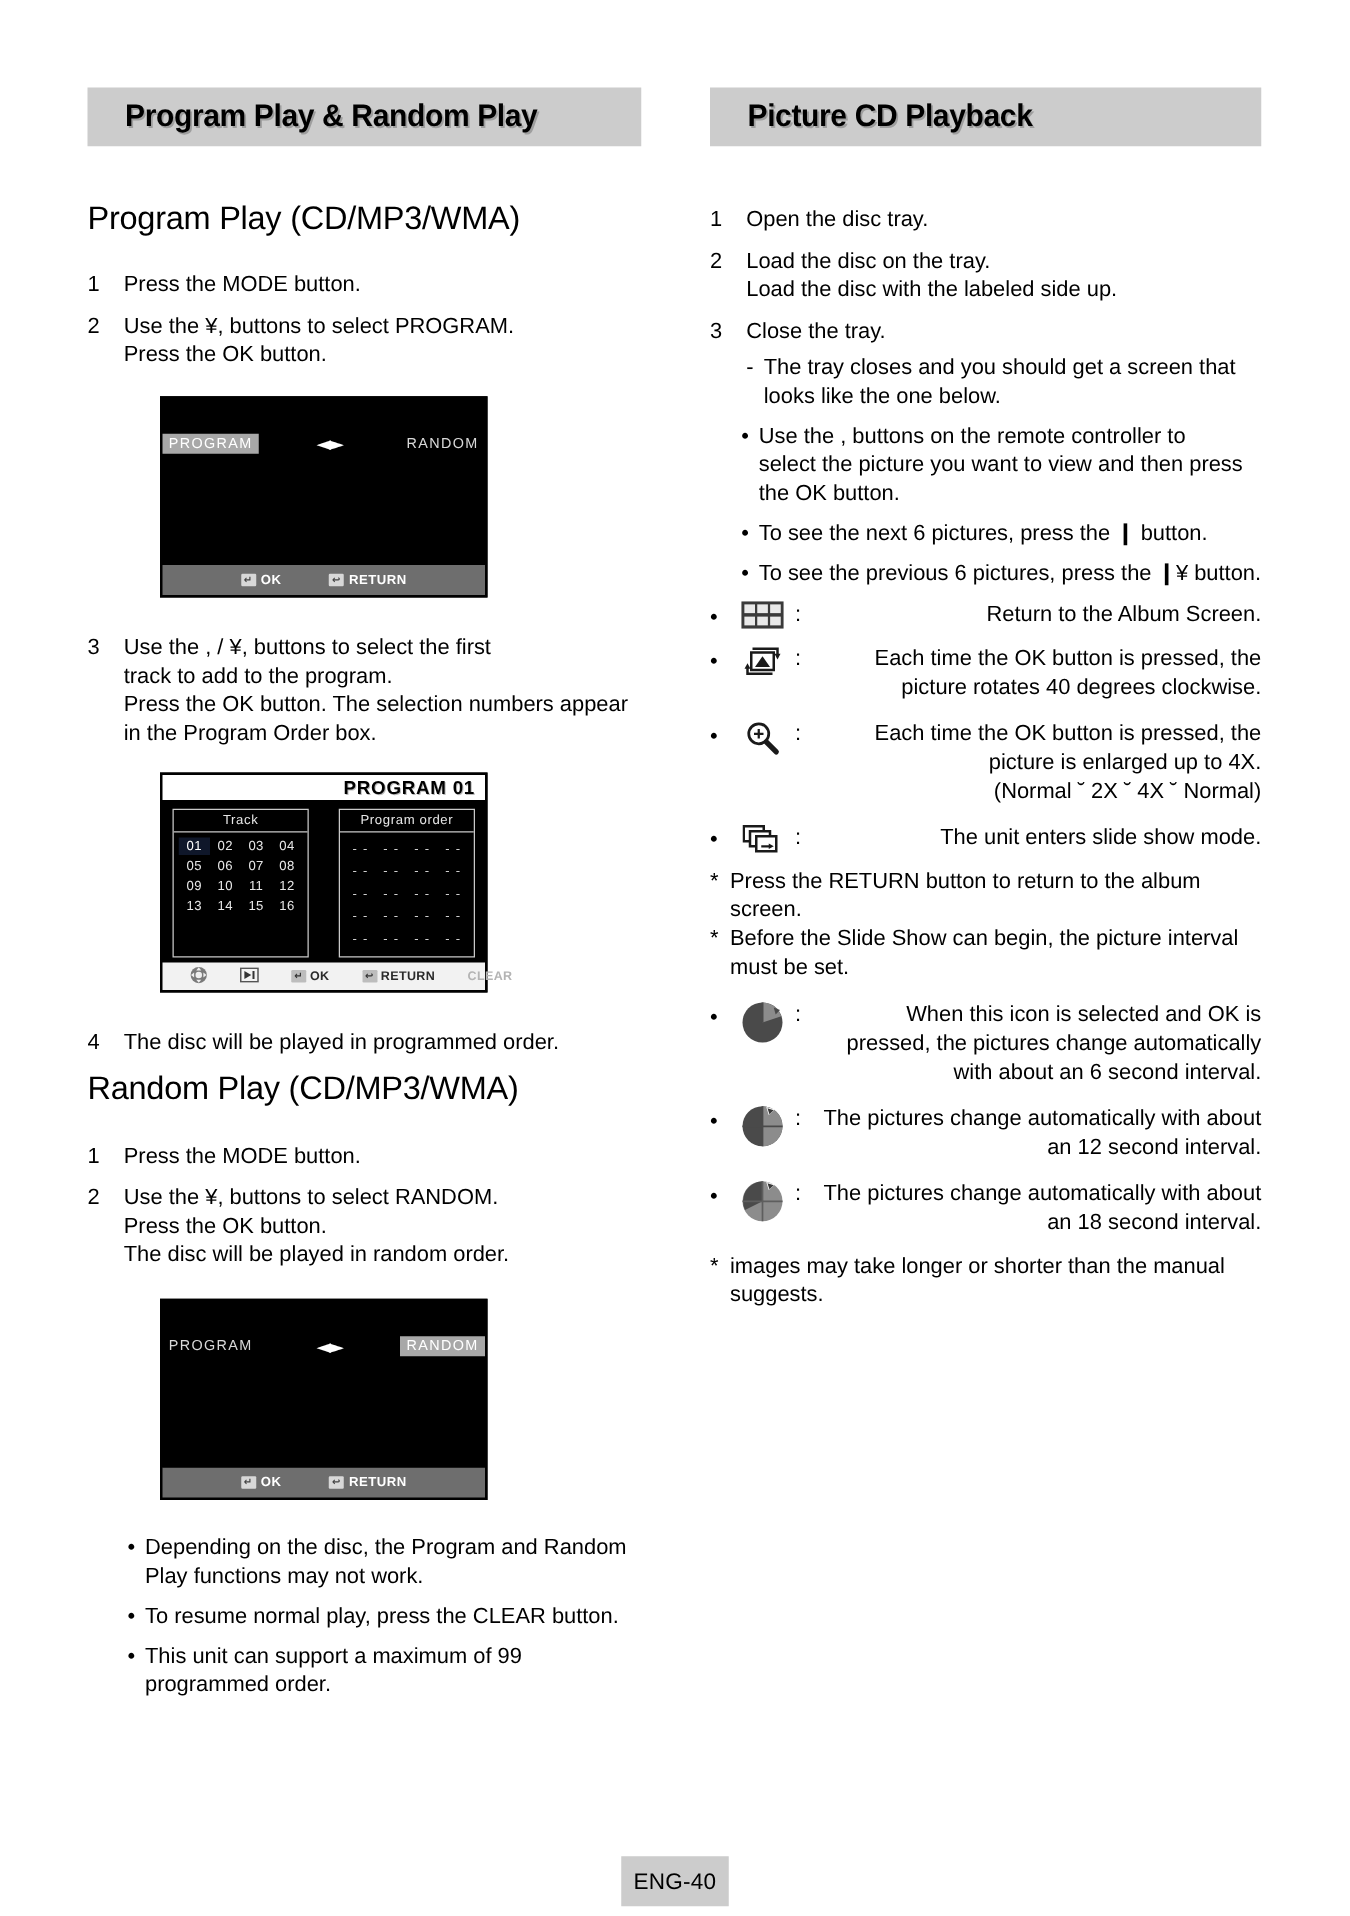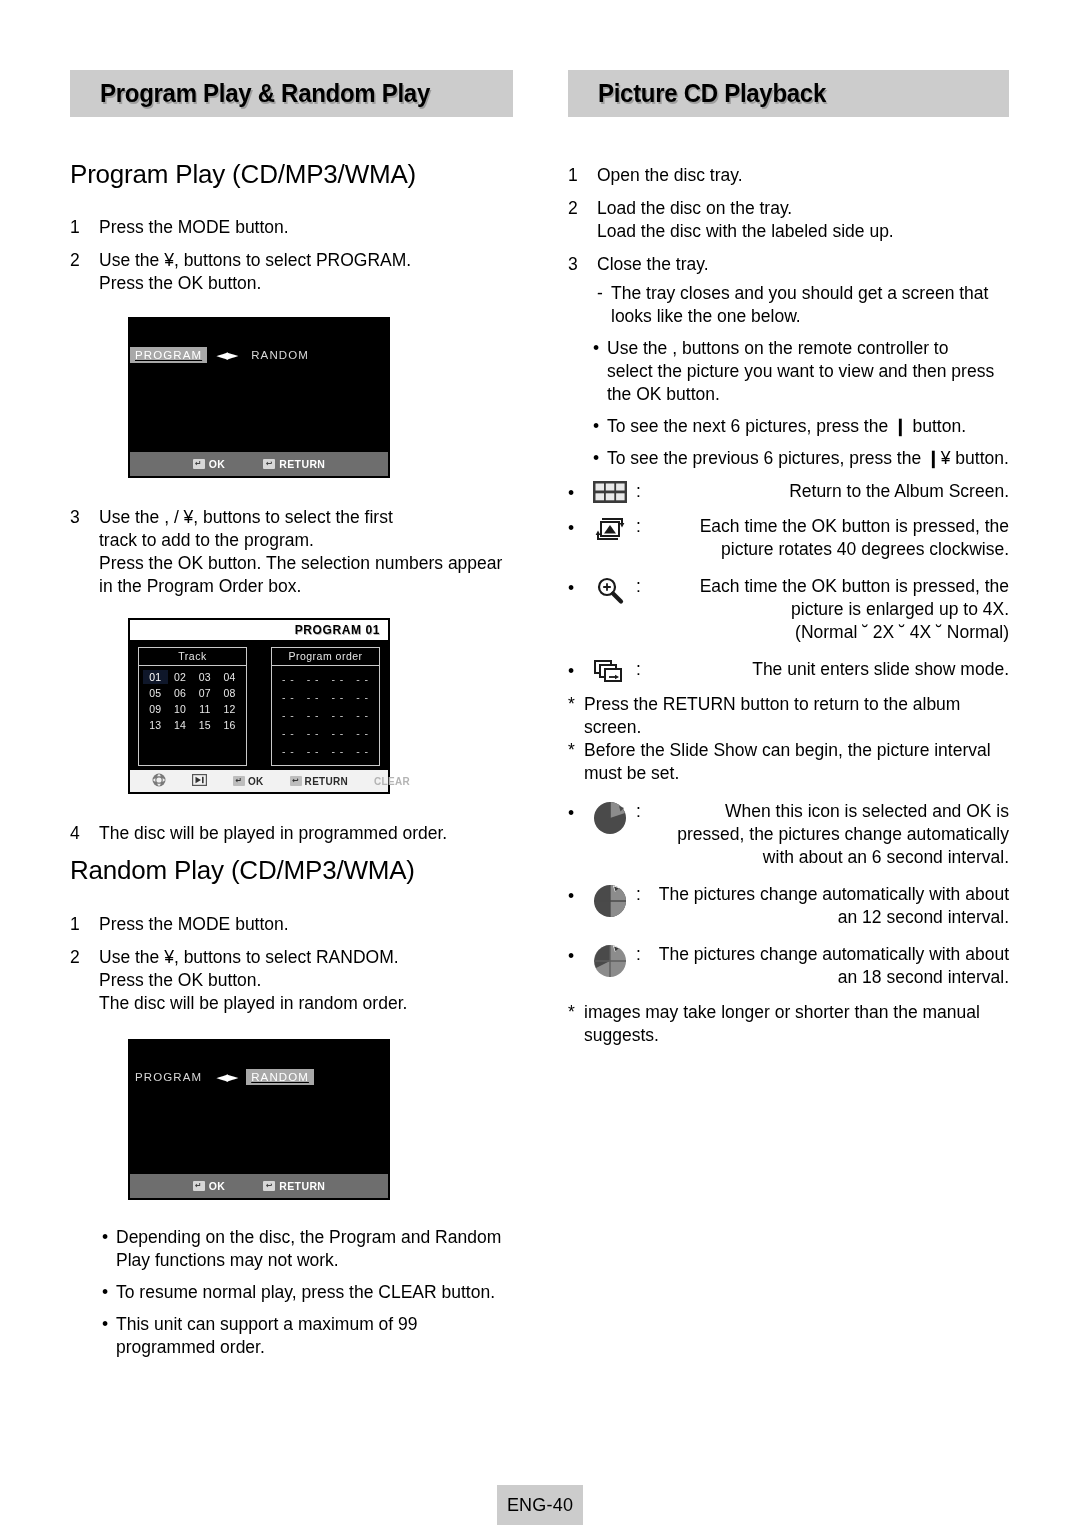--- a/index.html
+++ b/index.html
@@ -97,23 +97,22 @@
   .osd-body {
     background:#000;
     height:133px;
     position:relative;
   }
   .osd-row {
     position:absolute;
     top:28px; left:0; right:0;
     display:flex;
     align-items:center;
-    justify-content:flex-start;
+    justify-content:space-between;
     gap:9px;
-    text-decoration:underline;
   }
   .osd-lbl {
     color:#d9d9d9;
     font-size:11.5px;
     letter-spacing:1.1px;
     padding:2px 5px;
   }
   .osd-lbl.sel { background:#a8a8a8; color:#ffffff; }
   .arrows { color:#fff; font-size:15px; letter-spacing:-1px; line-height:1; }
   .osd-foot {
@@ -148,21 +147,21 @@
   }
   .prog-top {
     background:#fff;
     height:20px;
     display:flex;
     align-items:center;
     justify-content:flex-end;
     padding-right:8px;
   }
   .prog-top .t {
-    font-size:12px;
+    font-size:15px;
     font-weight:bold;
     letter-spacing:0.6px;
     text-shadow:0.8px 0.8px 0 rgba(140,140,140,0.6);
     text-align:right;
   }
   .prog-mid {
     background:#000;
     padding:7px 8px 4px 8px;
     display:flex;
     gap:24px;

